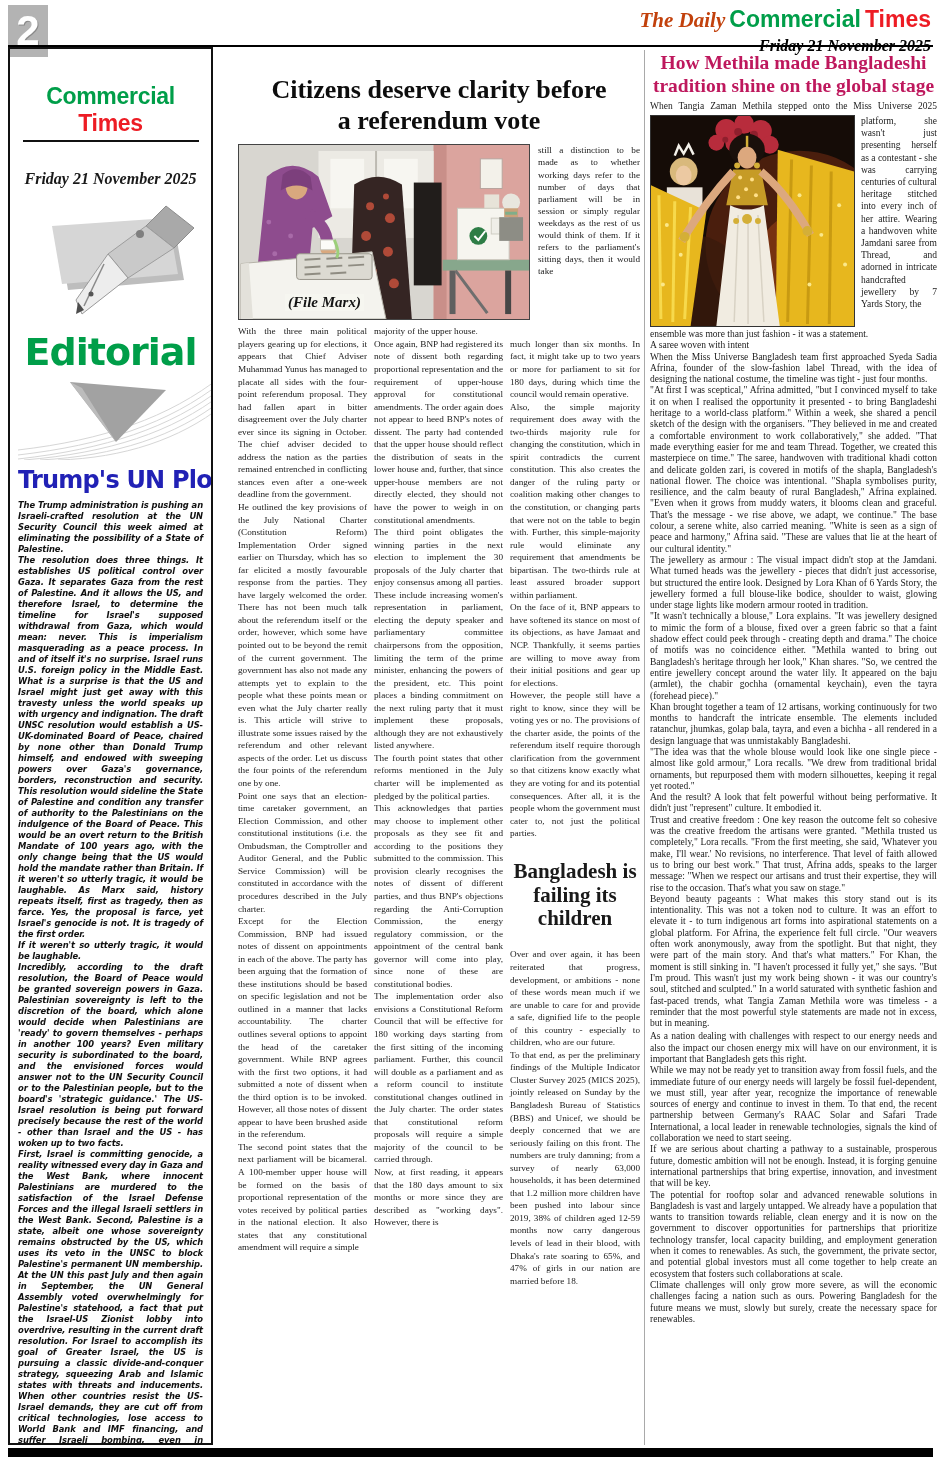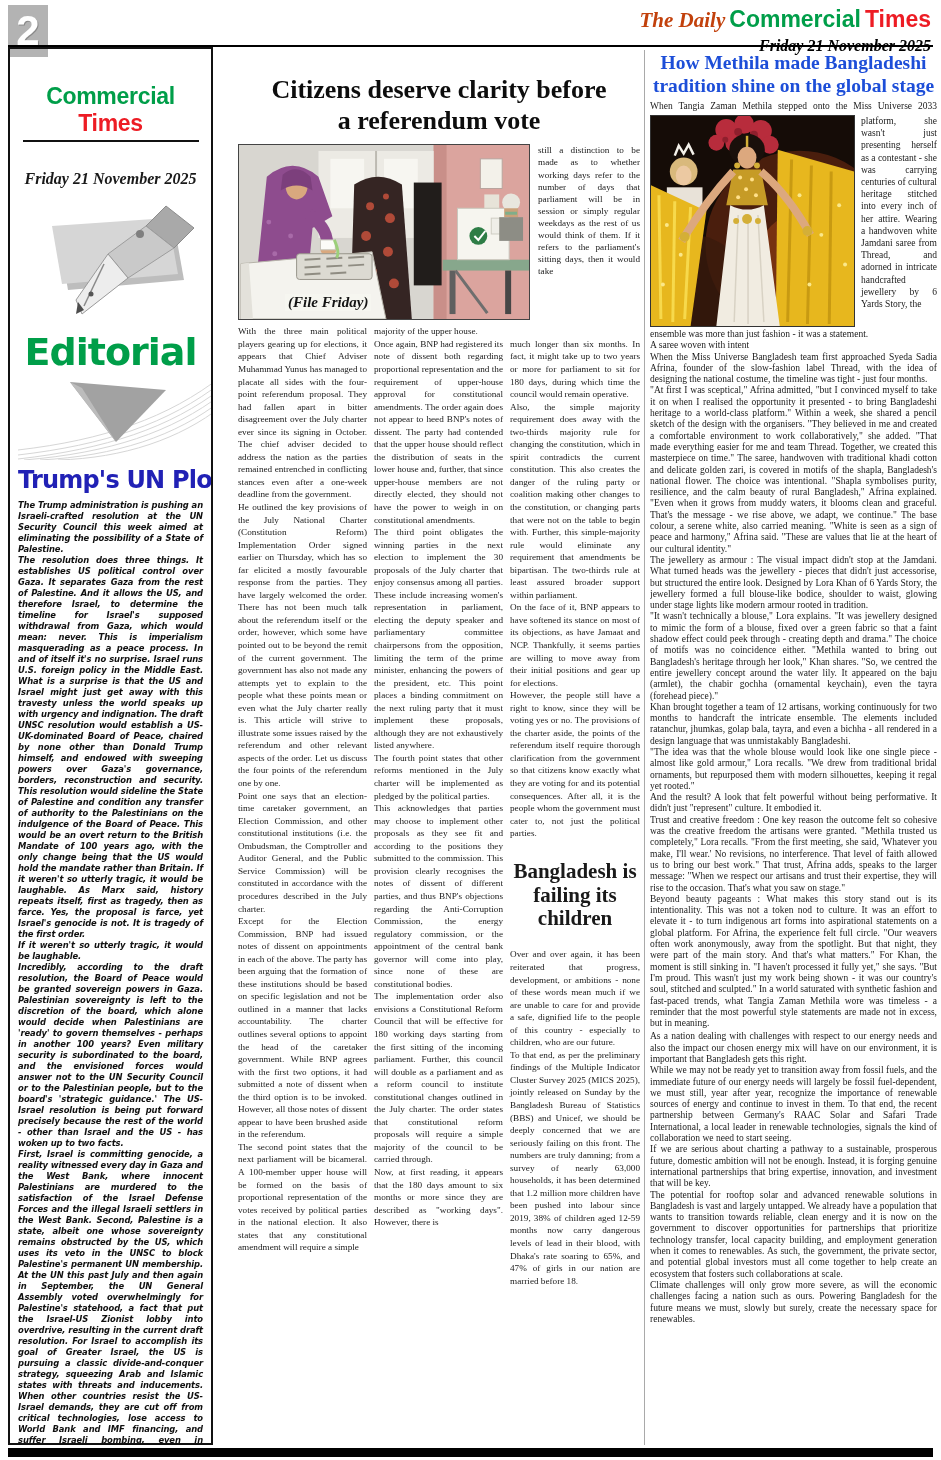--- a/index.html
+++ b/index.html
@@ -44,21 +44,21 @@
                  color:#141414;background:rgba(248,248,242,.55);padding:0 3px;}
   .mid-wrap{flex:1;text-align:justify;font:9.2px/12.1px "Liberation Serif",serif;white-space:pre-line;}
   .mid-cols{display:flex;gap:7px;margin-top:5px;}
   .mcol{width:129px;flex:none;text-align:justify;font:9.2px/12.55px "Liberation Serif",serif;white-space:pre-line;}
   .mcol.last{width:130px;}
   .children-h{font:bold 21px/1.12 "Liberation Serif",serif;text-align:center;margin:8px 0 5px;white-space:pre-line;}
 
   
   .right{position:absolute;left:650px;top:47px;width:287px;height:1398px;overflow:hidden;}
   .right h1{margin:4px 0 3px;font:bold 19.5px/1.18 "Liberation Serif",serif;text-align:center;
-            color:#1d4ed8;white-space:pre-line;}
+            color:#be185d;white-space:pre-line;}
   .lead{font:9.5px/12px "Liberation Serif",serif;text-align:justify;text-align-last:justify;}
   .right-top{display:flex;gap:6px;margin-top:3px;}
   .photo2{width:205px;height:212px;border:1px solid #333;flex:none;box-sizing:border-box;}
   .photo2 svg{display:block;width:100%;height:100%;}
   .right-wrap{flex:1;text-align:justify;font:9.5px/12.2px "Liberation Serif",serif;white-space:pre-line;}
   .rbody{margin-top:2px;text-align:justify;font:9.5px/11.3px "Liberation Serif",serif;white-space:pre-line;}
   .renew-h{font:bold 22px/1.1 "Liberation Serif",serif;text-align:center;letter-spacing:-0.4px;
            margin:7px 0 3px;white-space:nowrap;}
 </style>
 </head>
@@ -185,21 +185,21 @@
             <line x1="110" y1="114" x2="126" y2="113"></line>
               <line x1="66" y1="124" x2="82" y2="123"></line>
             <line x1="88" y1="123" x2="104" y2="122"></line>
               <line x1="110" y1="122" x2="126" y2="121"></line>
             <line x1="66" y1="131" x2="82" y2="130"></line>
               <line x1="92" y1="130" x2="108" y2="129"></line>
           </g>
           <path d="M2 120 l8 -1 4 57 H2 z" fill="#e3e1da"></path>
           <path d="M96 96 q6 14 2 18" stroke="#9ccf7a" stroke-width="3" fill="none"></path>
         </svg>
-        <span class="photo-caption">(File Friday)</span>
+        <span class="photo-caption">(File Marx)</span>
       </div>
       <div class="mid-wrap">still a distinction to be made as to whether working days refer to the number of days that parliament will be in session or simply regular weekdays as the rest of us would think of them. If it refers to the parliament's sitting days, then it would take</div>
     </div>
 
     <div class="mid-cols">
       <div class="mcol">With the three main political players gearing up for elections, it appears that Chief Adviser Muhammad Yunus has managed to placate all sides with the four-point referendum proposal. They had fallen apart in bitter disagreement over the July charter ever since its signing in October. The chief adviser decided to address the nation as the parties remained entrenched in conflicting stances even after a one-week deadline from the government.
 He outlined the key provisions of the July National Charter (Constitution Reform) Implementation Order signed earlier on Thursday, which has so far elicited a mostly favourable response from the parties. They have largely welcomed the order. There has not been much talk about the referendum itself or the order, however, which some have pointed out to be beyond the remit of the current government. The government has also not made any attempts yet to explain to the people what these points mean or even what the July charter really is. This article will strive to illustrate some issues raised by the referendum and other relevant aspects of the order. Let us discuss the four points of the referendum one by one.
 Point one says that an election-time caretaker government, an Election Commission, and other constitutional institutions (i.e. the Ombudsman, the Comptroller and Auditor General, and the Public Service Commission) will be constituted in accordance with the procedures described in the July charter.
 Except for the Election Commission, BNP had issued notes of dissent on appointments in each of the above. The party has been arguing that the formation of these institutions should be based on specific legislation and not be outlined in a manner that lacks accountability. The charter outlines several options to appoint the head of the caretaker government. While BNP agrees with the first two options, it had submitted a note of dissent when the third option is to be invoked. However, all those notes of dissent appear to have been brushed aside in the referendum.
 The second point states that the next parliament will be bicameral. A 100-member upper house will be formed on the basis of proportional representation of the votes received by political parties in the national election. It also states that any constitutional amendment will require a simple</div>
@@ -220,21 +220,21 @@
 children</div>
         <div>Over and over again, it has been reiterated that progress, development, or ambitions - none of these words mean much if we are unable to care for and provide a safe, dignified life to the people of this country - especially to children, who are our future.
 To that end, as per the preliminary findings of the Multiple Indicator Cluster Survey 2025 (MICS 2025), jointly released on Sunday by the Bangladesh Bureau of Statistics (BBS) and Unicef, we should be deeply concerned that we are seriously failing on this front. The numbers are truly damning; from a survey of nearly 63,000 households, it has been determined that 1.2 million more children have been pushed into labour since 2019, 38% of children aged 12-59 months now carry dangerous levels of lead in their blood, with Dhaka's rate soaring to 65%, and 47% of girls in our nation are married before 18.</div>
       </div>
     </div>
   </section>
 
   <section class="right">
     <h1>How Methila made Bangladeshi
 tradition shine on the global stage</h1>
-    <div class="lead">When Tangia Zaman Methila stepped onto the Miss Universe 2033</div>
+    <div class="lead">When Tangia Zaman Methila stepped onto the Miss Universe 2025</div>
 
     <div class="right-top">
       <div class="photo2">
         <svg viewBox="0 0 205 212" preserveAspectRatio="none">
           <rect width="205" height="212" fill="#150c07"></rect>
           <circle cx="150" cy="130" r="95" fill="#5c2410" opacity="0.75"></circle>
           <circle cx="160" cy="150" r="55" fill="#8a3a14" opacity="0.7"></circle>
           <circle cx="40" cy="180" r="60" fill="#3a1a0c" opacity="0.8"></circle>
           <g fill="#b82c3c">
             <circle cx="76" cy="14" r="11"></circle>
@@ -297,21 +297,21 @@
           </g>
           <circle cx="97" cy="104" r="5" fill="#d4af37"></circle>
           <circle cx="86" cy="106" r="3" fill="#d4af37"></circle>
             <circle cx="108" cy="106" r="3" fill="#d4af37"></circle>
           <path d="M83,56 q-26 28 -52 70" stroke="#dca87e" stroke-width="8" fill="none"></path>
           <path d="M111,56 q28 24 50 64" stroke="#dca87e" stroke-width="8" fill="none"></path>
           <circle cx="34" cy="122" r="5" fill="#d4af37"></circle>
             <circle cx="158" cy="116" r="5" fill="#d4af37"></circle>
         </svg>
       </div>
-      <div class="right-wrap">platform, she wasn't just presenting herself as a contestant - she was carrying centuries of cultural heritage stitched into every inch of her attire. Wearing a handwoven white Jamdani saree from Thread, and adorned in intricate handcrafted jewellery by 6 Yards Story, the</div>
+      <div class="right-wrap">platform, she wasn't just presenting herself as a contestant - she was carrying centuries of cultural heritage stitched into every inch of her attire. Wearing a handwoven white Jamdani saree from Thread, and adorned in intricate handcrafted jewellery by 7 Yards Story, the</div>
     </div>
 
     <div class="rbody">ensemble was more than just fashion - it was a statement.
 A saree woven with intent
 When the Miss Universe Bangladesh team first approached Syeda Sadia Afrina, founder of the slow-fashion label Thread, with the idea of designing the national costume, the timeline was tight - just four months.
 "At first I was sceptical," Afrina admitted, "but I convinced myself to take it on when I realised the opportunity it presented - to bring Bangladeshi heritage to a world-class platform." Within a week, she shared a pencil sketch of the design with the organisers. "They believed in me and created a comfortable environment to work collaboratively," she added. "That made everything easier for me and team Thread. Together, we created this masterpiece on time." The saree, handwoven with traditional khadi cotton and delicate golden zari, is covered in motifs of the shapla, Bangladesh's national flower. The choice was intentional. "Shapla symbolises purity, resilience, and the calm beauty of rural Bangladesh," Afrina explained. "Even when it grows from muddy waters, it blooms clean and graceful. That's the message - we rise above, we adapt, we continue." The base colour, a serene white, also carried meaning. "White is seen as a sign of peace and harmony," Afrina said. "These are values that lie at the heart of our cultural identity."
 The jewellery as armour : The visual impact didn't stop at the Jamdani. What turned heads was the jewellery - pieces that didn't just accessorise, but structured the entire look. Designed by Lora Khan of 6 Yards Story, the jewellery formed a full blouse-like bodice, shoulder to waist, glowing under stage lights like modern armour rooted in tradition.
 "It wasn't technically a blouse," Lora explains. "It was jewellery designed to mimic the form of a blouse, fixed over a green fabric so that a faint shadow effect could peek through - creating depth and drama." The choice of motifs was no coincidence either. "Methila wanted to bring out Bangladesh's heritage through her look," Khan shares. "So, we centred the entire jewellery concept around the water lily. It appeared on the baju (armlet), the chabir gochha (ornamental keychain), even the tayra (forehead piece)."
 Khan brought together a team of 12 artisans, working continuously for two months to handcraft the intricate ensemble. The elements included ratanchur, jhumkas, golap bala, tayra, and even a bichha - all rendered in a design language that was unmistakably Bangladeshi.
 "The idea was that the whole blouse would look like one single piece - almost like gold armour," Lora recalls. "We drew from traditional bridal ornaments, but repurposed them with modern silhouettes, keeping it regal yet rooted."

